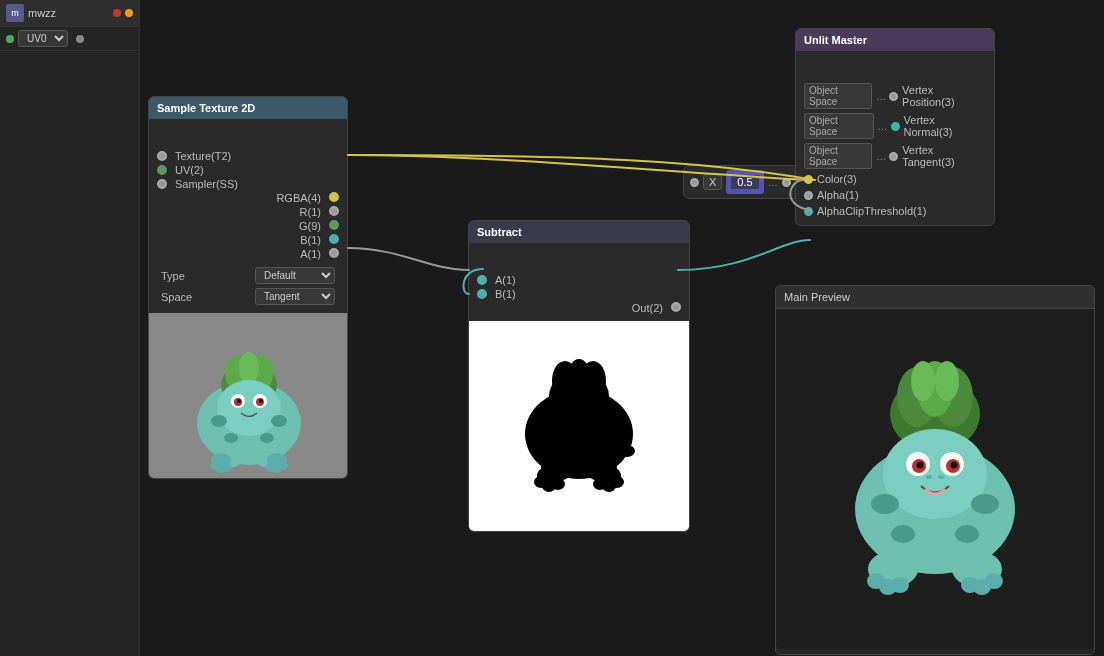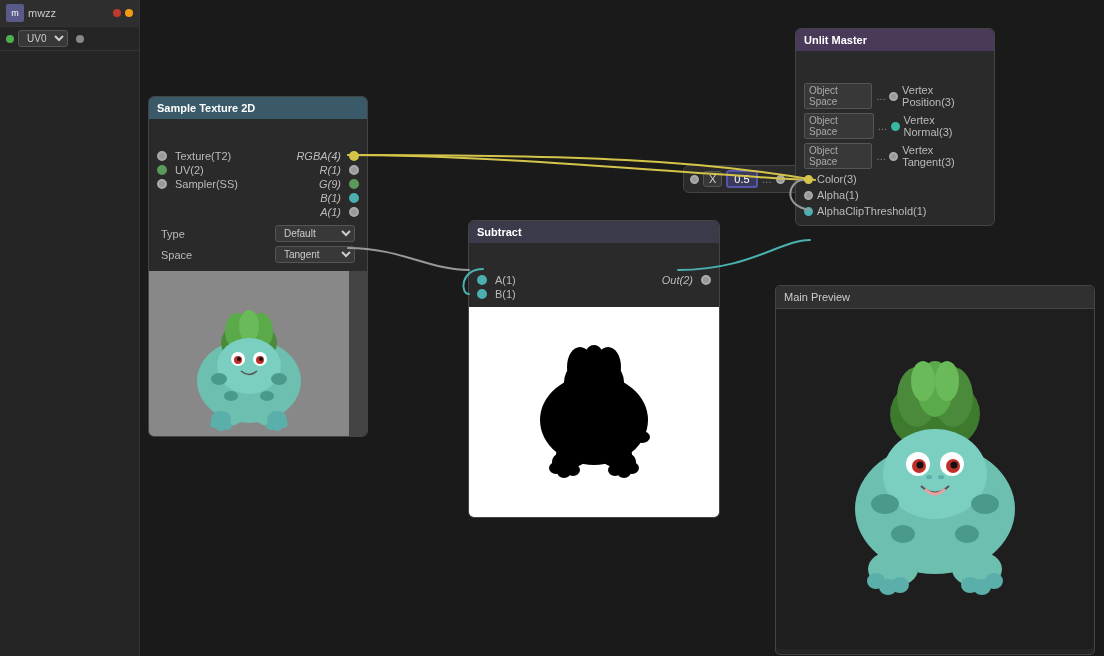--- a/index.html
+++ b/index.html
@@ -109,39 +109,39 @@
     .dot-green2 { background: #4caf50; }
     .dot-small {
       width: 8px; height: 8px;
       border-radius: 50%;
       display: inline-block;
     }
 
     
     #sample-texture-node {
       left: 148px; top: 96px;
-      width: 220px;
+      width: 200px;
     }
     #sample-texture-node .node-header {
       background: #3a5a6a;
     }
 
     .left-socket-row {
       display: flex; align-items: center;
       padding: 1px 0;
     }
     .right-socket-row {
-      display: flex; align-items: center; justify-content: flex-end;
+      display: flex; align-items: flex-start; justify-content: flex-end;
       padding: 1px 0;
-      font-style: italic;
     }
 
     
     .node-cols {
       display: flex;
+      flex-direction: column;
     }
     .node-left-col { flex: 1; }
     .node-right-col { flex: 1; display: flex; flex-direction: column; align-items: flex-end; }
 
     .select-field {
       background: #383838;
       color: #ccc;
       border: 1px solid #555;
       border-radius: 3px;
       padding: 1px 4px;
@@ -159,21 +159,21 @@
       height: 165px;
       background: #444;
       border-radius: 0 0 5px 5px;
       overflow: hidden;
       position: relative;
     }
 
     
     #subtract-node {
       left: 468px; top: 220px;
-      width: 252px;
+      width: 222px;
     }
     #subtract-node .node-header {
       background: #3a3a4a;
     }
 
     
     #multiply-node {
       left: 383px; top: 255px;
       width: 100px;
       background: #2a2a2a;
@@ -247,21 +247,21 @@
       background: #383838;
       padding: 1px 5px;
       border-radius: 3px;
       border: 1px solid #555;
     }
     .x-value {
       font-size: 11px; color: #fff;
       background: #3a3a5a;
       padding: 1px 6px;
       border-radius: 3px;
-      border: 2px solid #f97316;
+      border: 5px solid #f97316;
       min-width: 30px; text-align: center;
     }
   </style>
 </head>
 <body>
 
 <div id="left-panel">
   <div id="left-panel-header">
     <div class="avatar-icon">
       <span>m</span>

